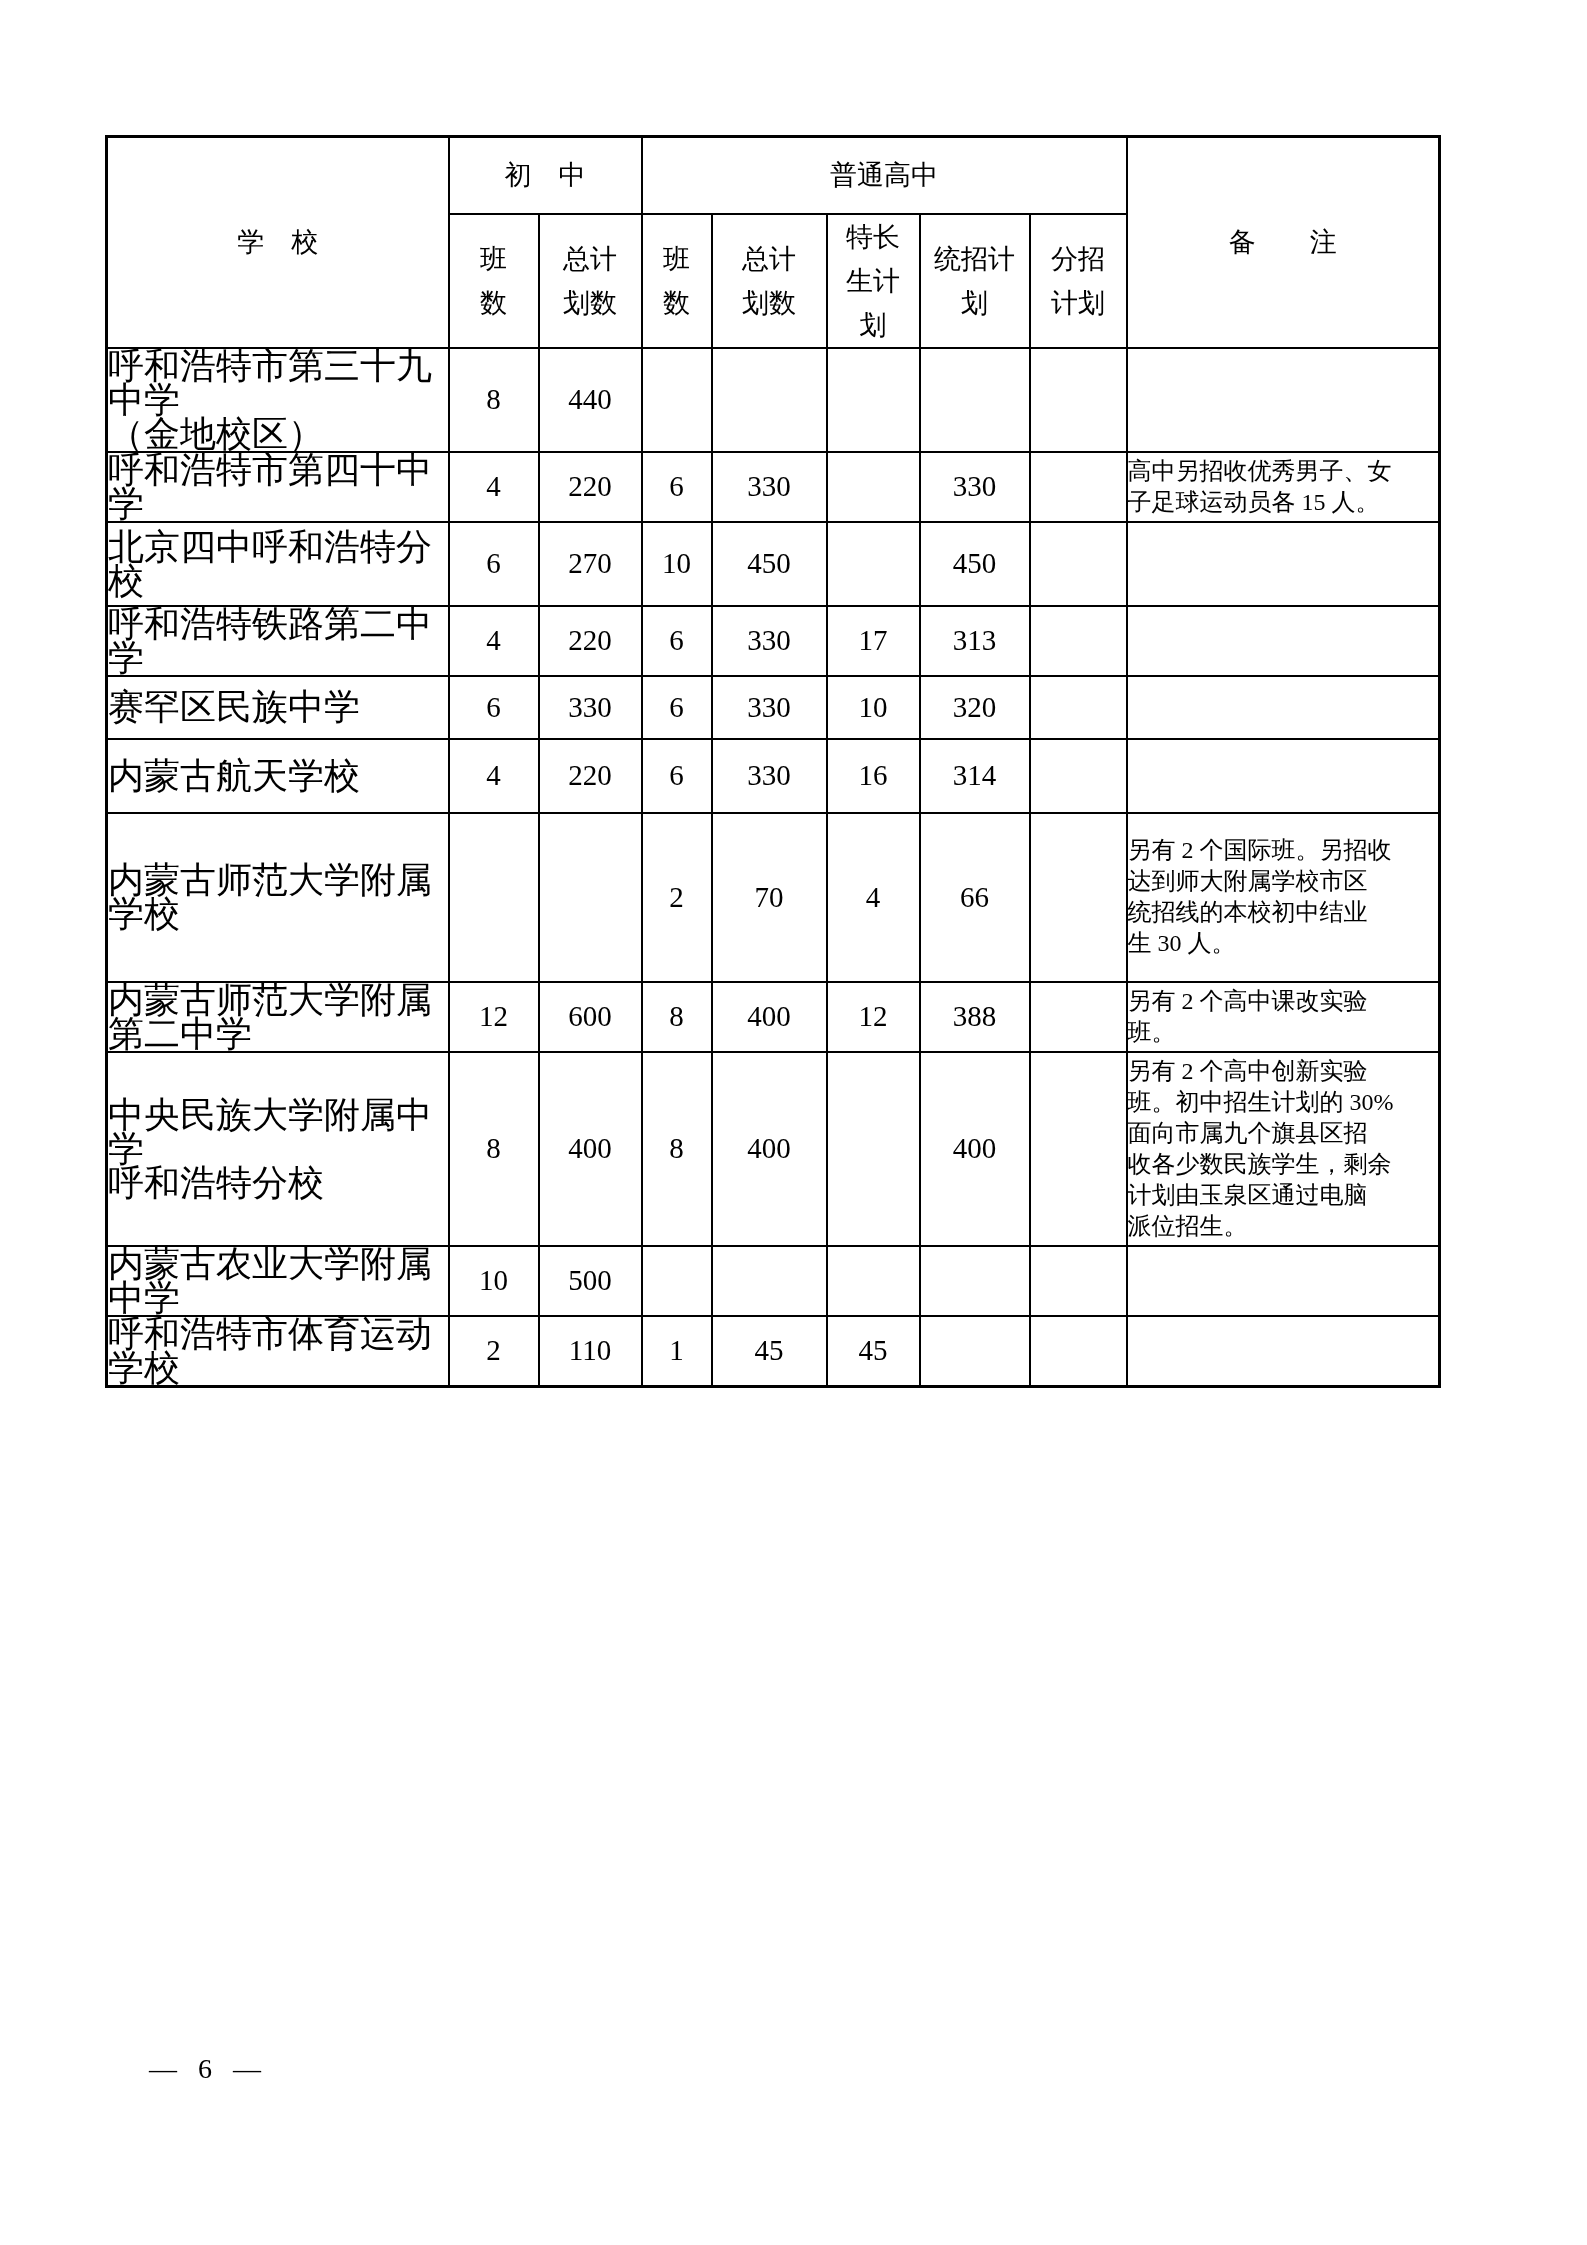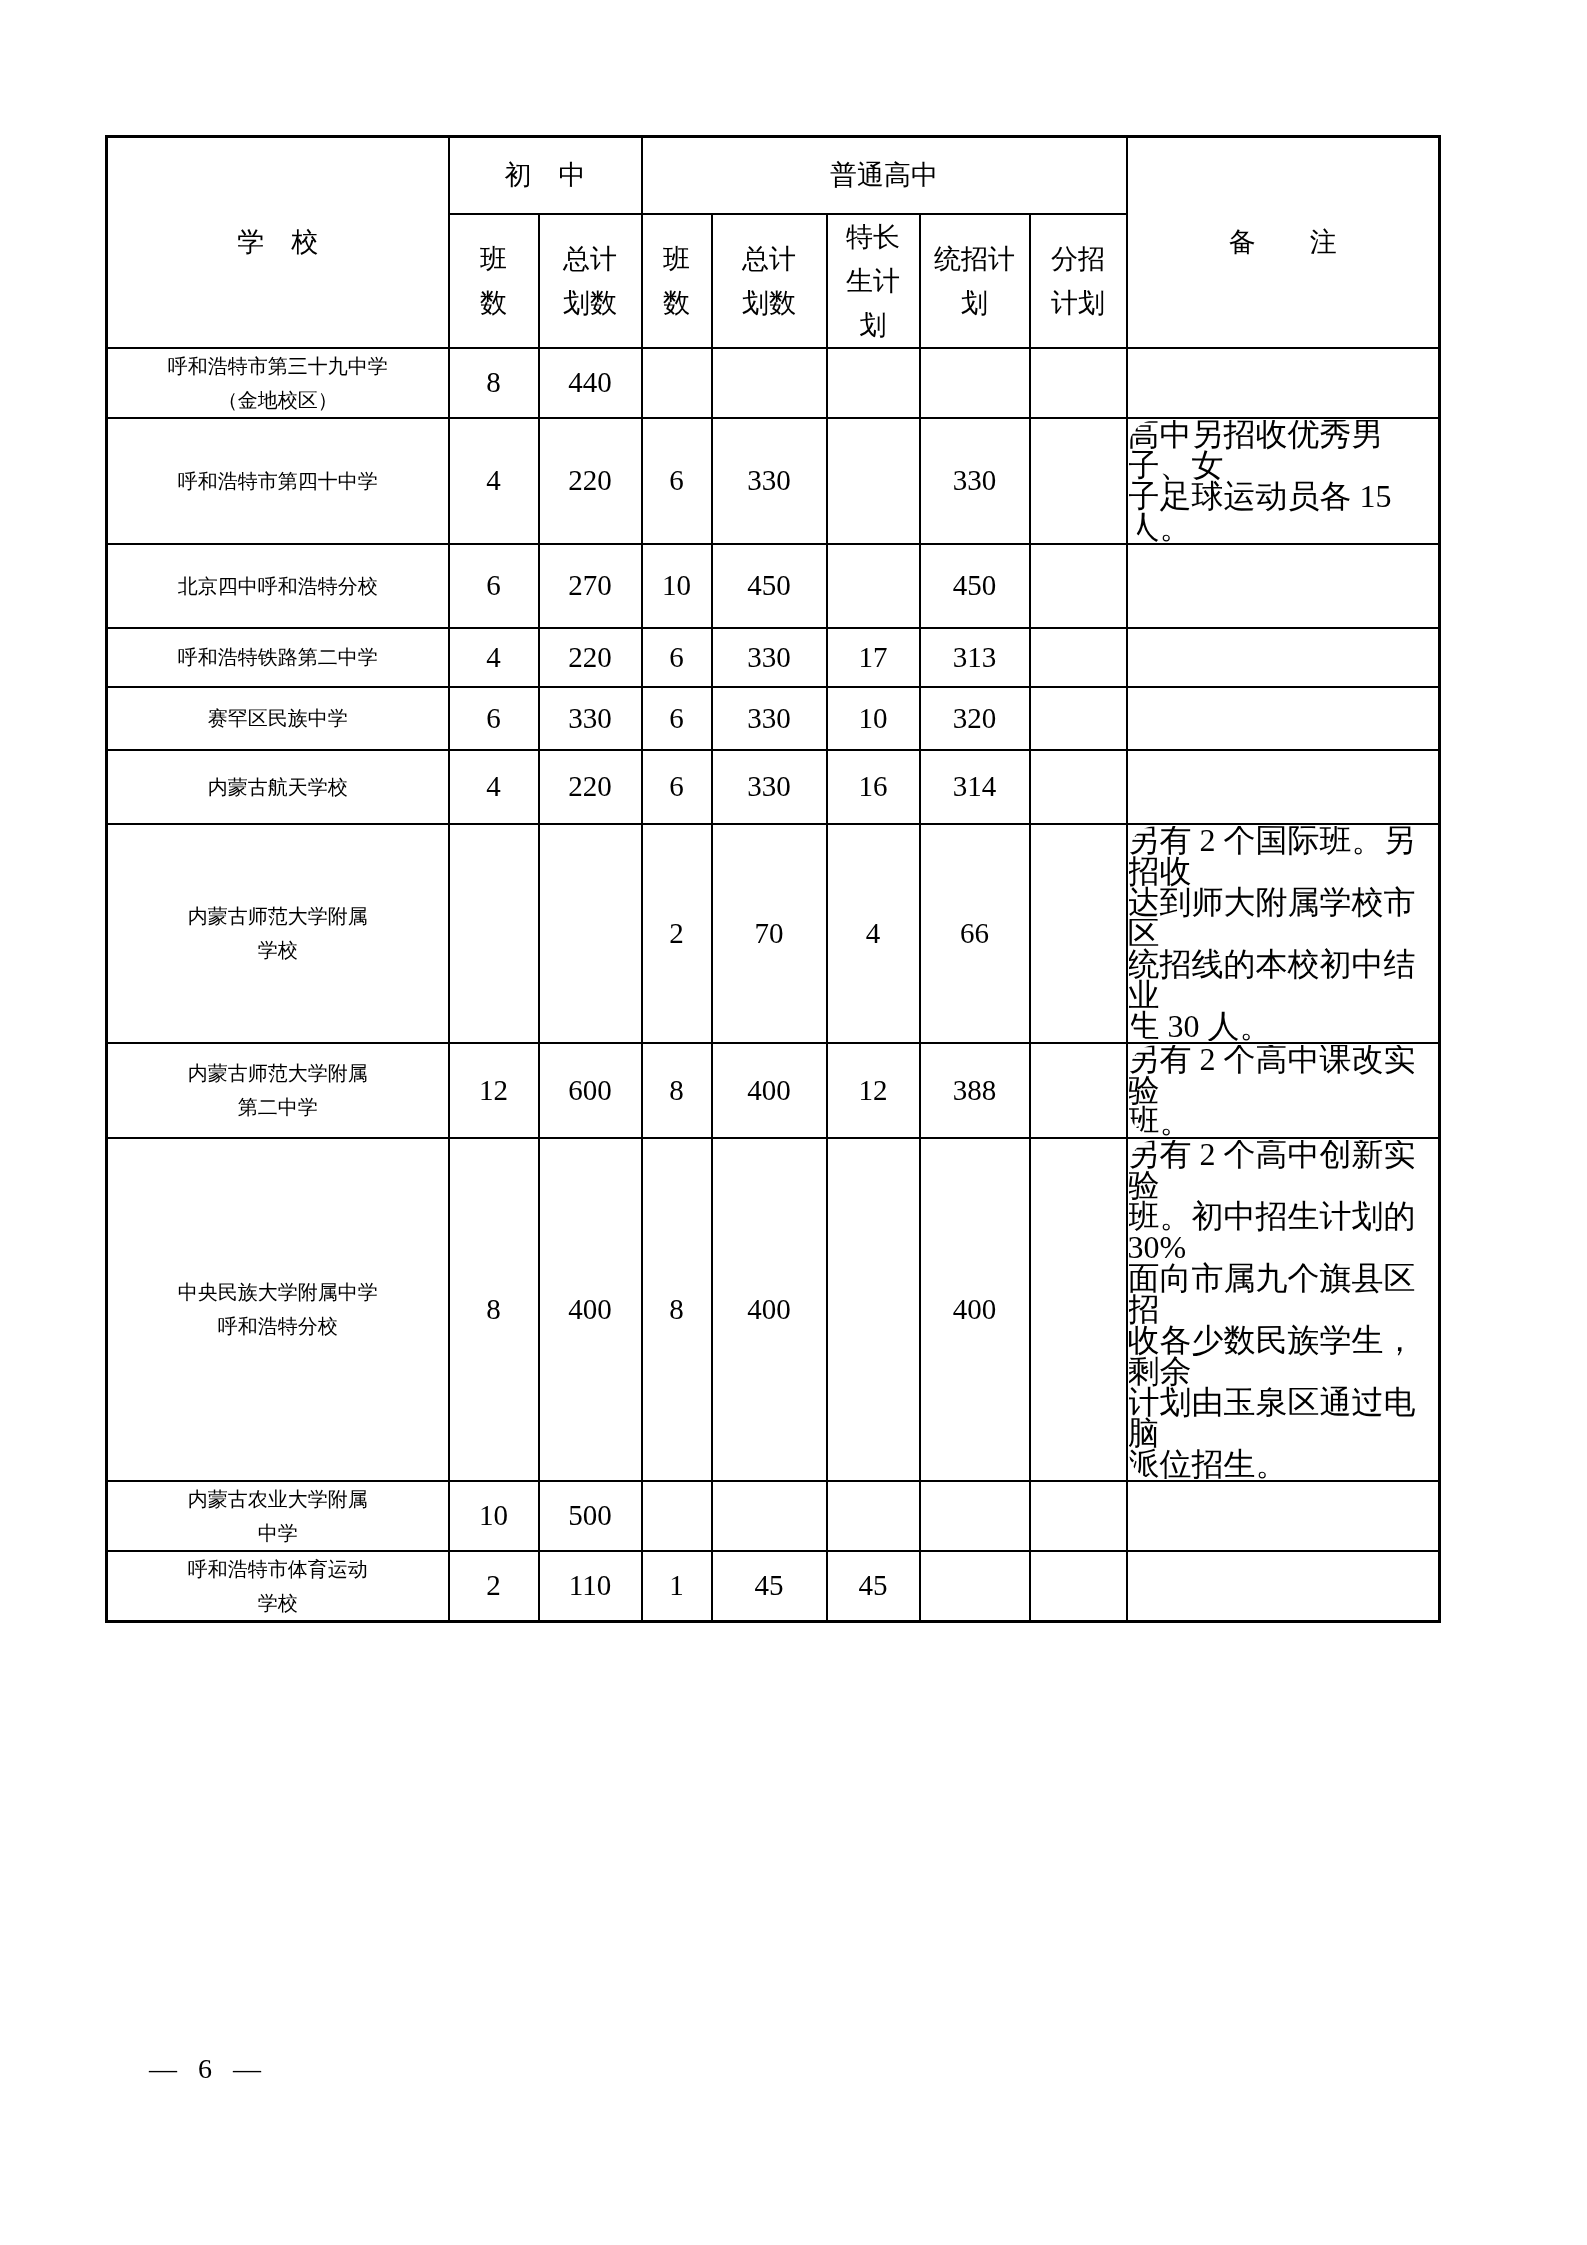--- a/index.html
+++ b/index.html
@@ -37,38 +37,36 @@
   
   .plan-table th {
     font-size: 27px;
     text-align: center;
     white-space: pre-line;
   }
   tr.h1 th { line-height: 36px; }
   tr.h2 th { line-height: 44px; }
   
   .school {
-    font-size: 20px;
+    font-size: 36px;
     line-height: 34px;
-    text-align: center;
     white-space: pre-line;
     padding: 2px 4px;
   }
   .num {
     font-size: 29px;
     text-align: center;
   }
   .remark {
-    font-size: 32px;
+    font-size: 24px;
     line-height: 31px;
     text-align: left;
     vertical-align: middle;
     white-space: pre-line;
     padding: 3px 6px 3px 9px;
-    border-radius: 29px;
   }
   .page-number {
     position: absolute;
     left: 105px;
     top: 2053px;
     width: 200px;
     text-align: center;
     font-size: 28px;
     word-spacing: 14px;
   }

